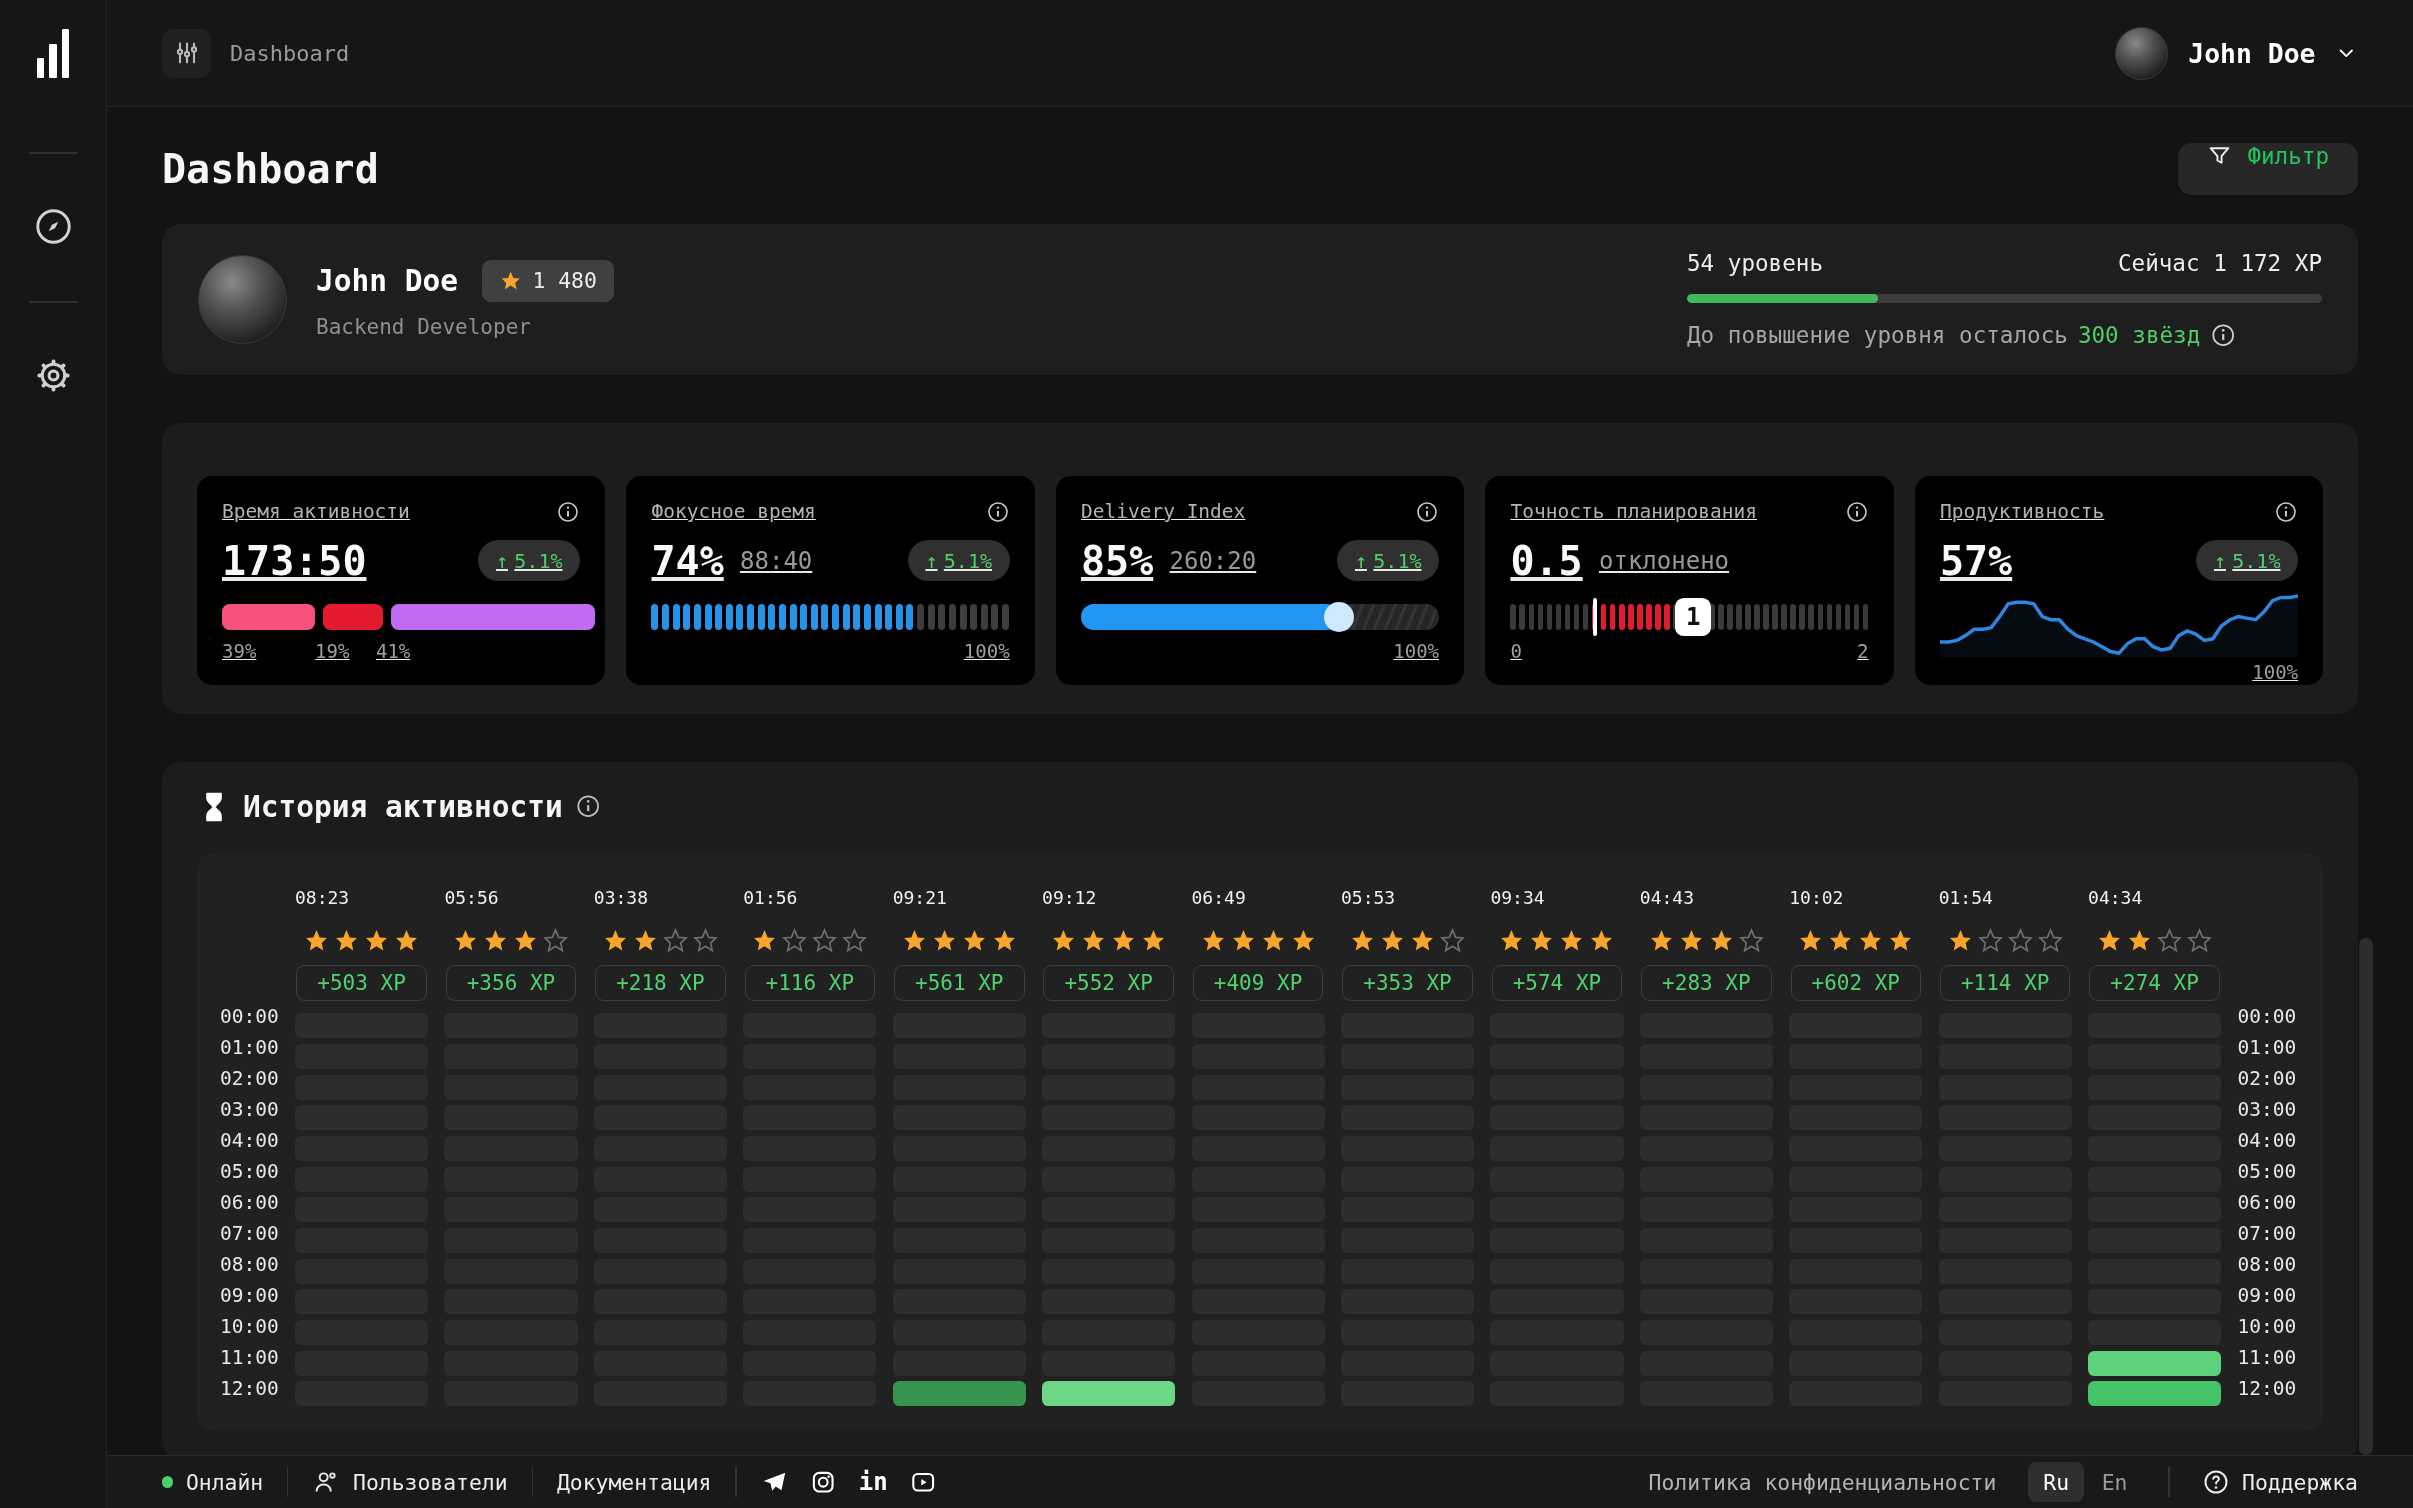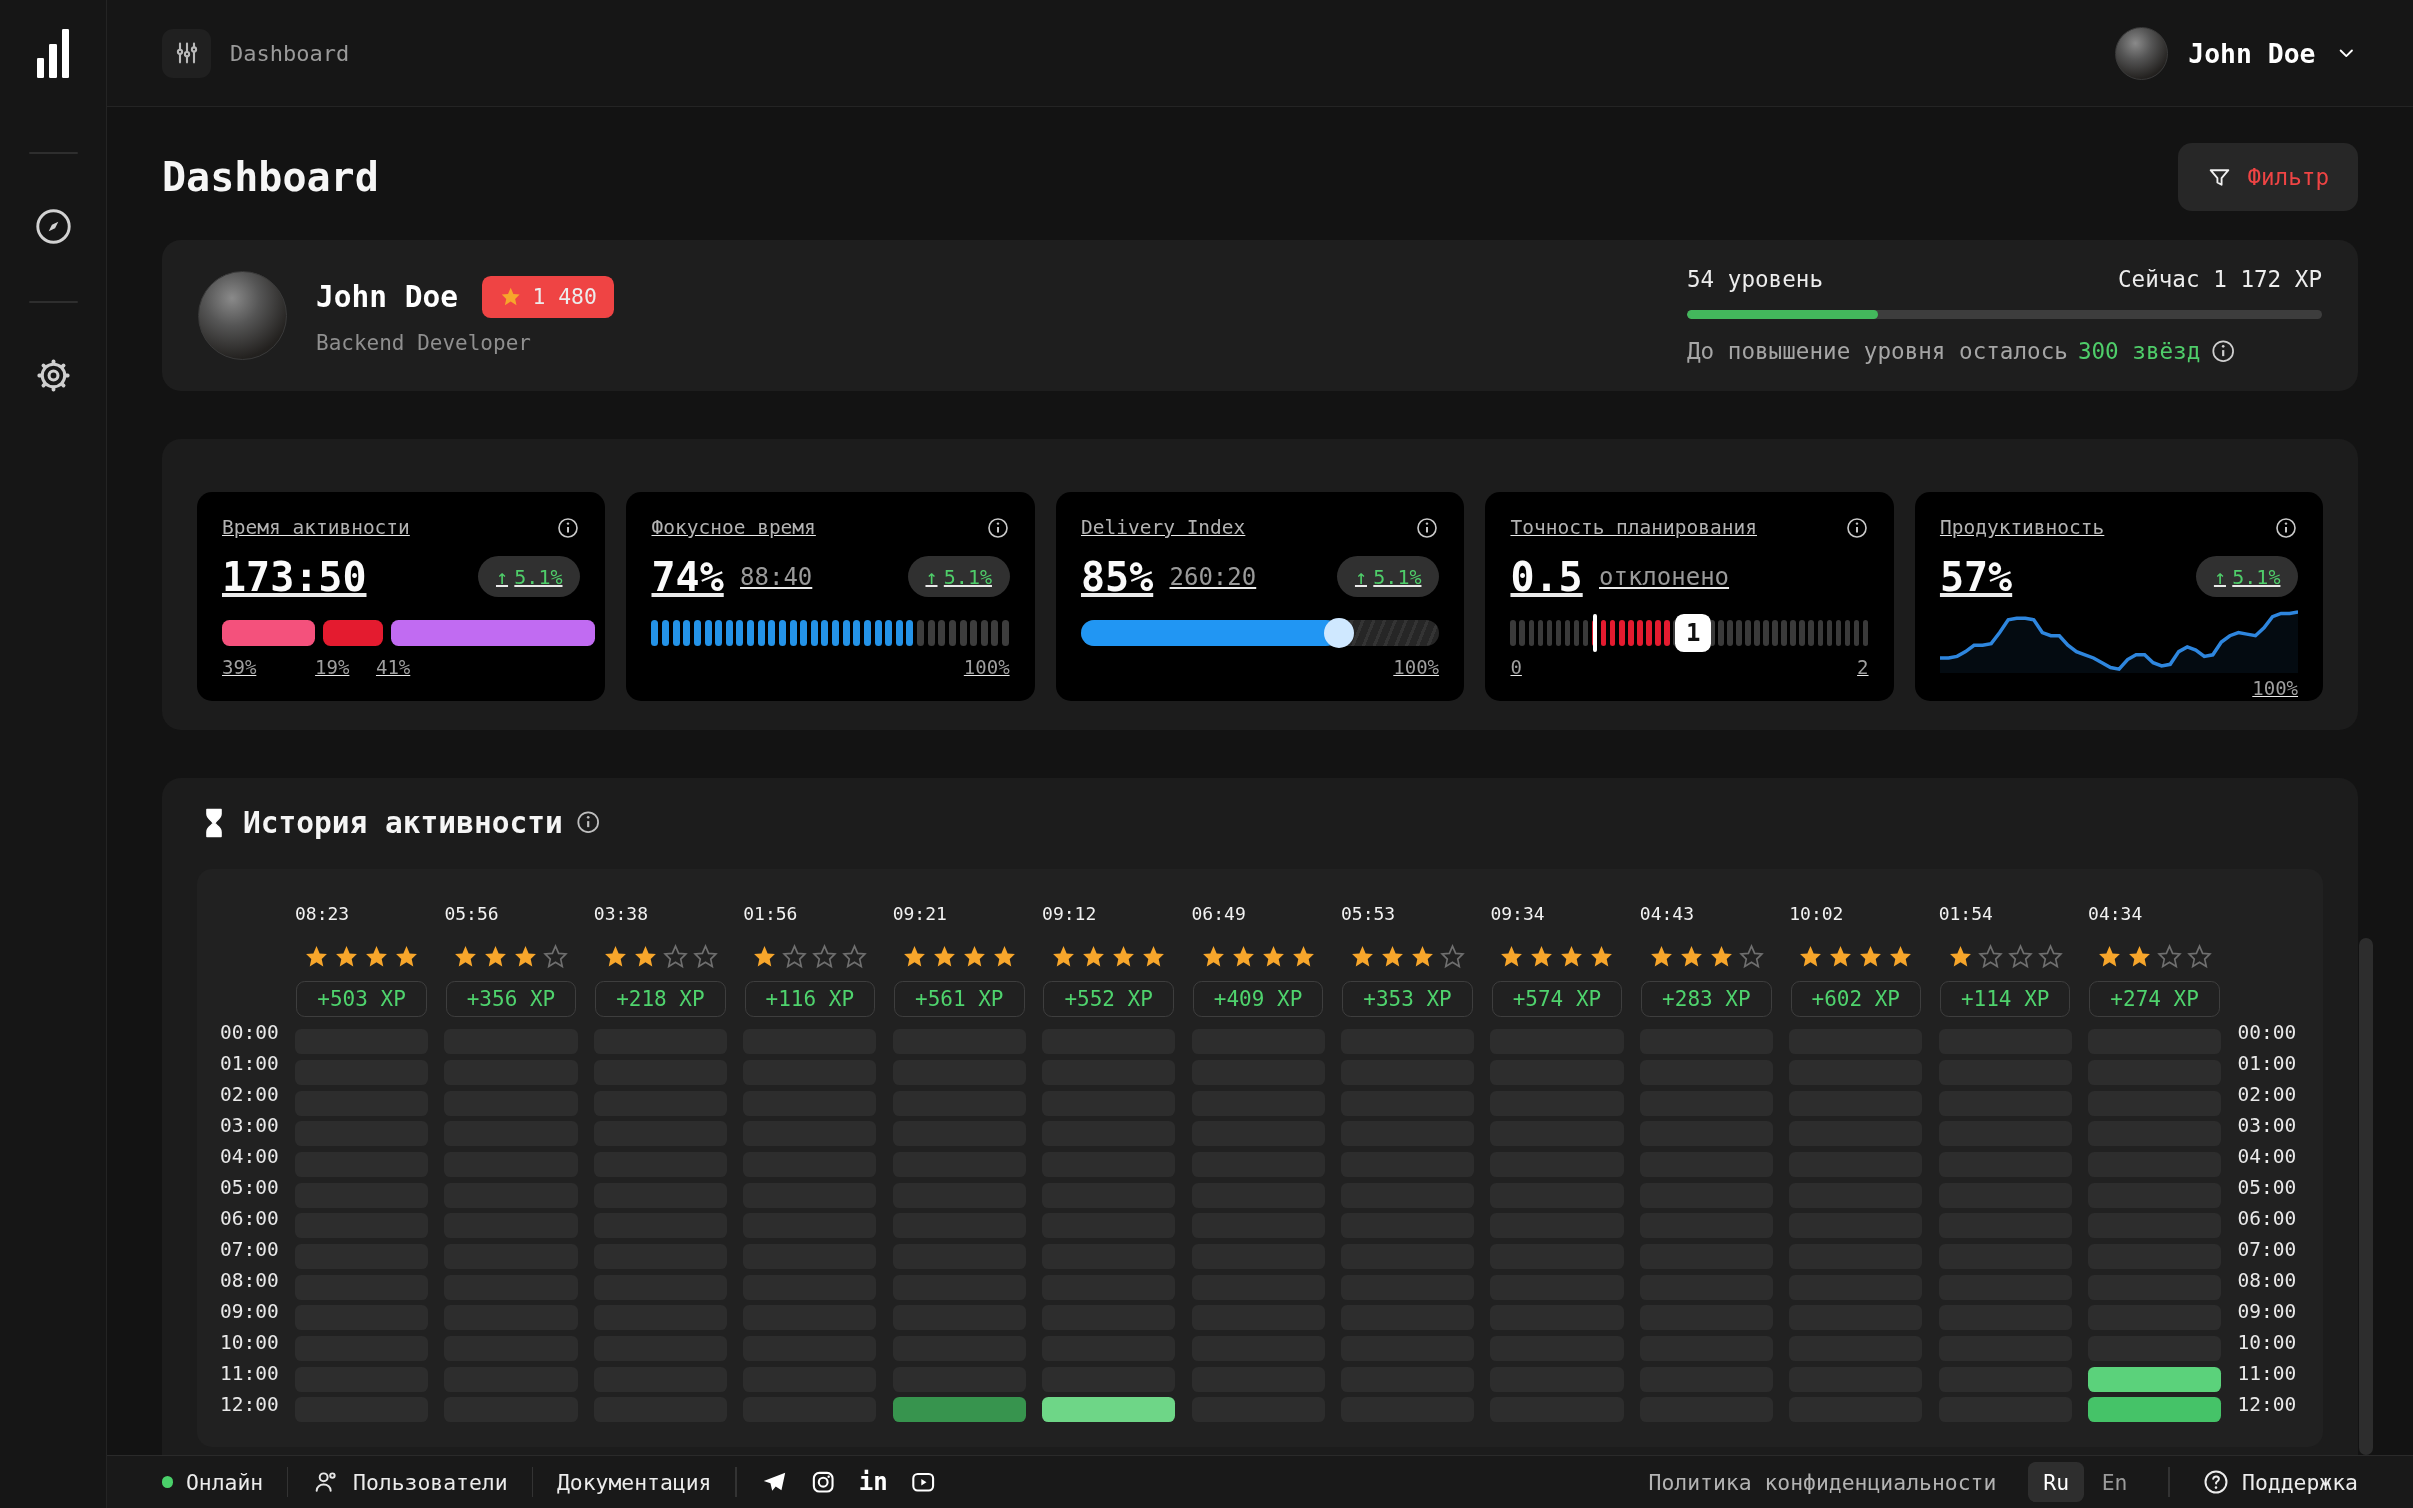--- a/index.html
+++ b/index.html
@@ -31,30 +31,30 @@
   .usermenu { margin-left:auto; display:flex; align-items:center; gap:20px; cursor:pointer; }
   .avatar { border-radius:50%; border:1.9px solid #3a3a3a;
     background:radial-gradient(circle at 38% 30%, #8a8a8a 0%, #555 34%, #23211f 75%, #191919 100%); }
   .usermenu .avatar { width:53px; height:53px; }
   .usermenu .uname { font-size:26.4px; font-weight:bold; color:#fff; }
 
   
   .main { grid-column:2; grid-row:2; overflow:hidden; padding:36px 55px 0; }
   .titlebar { display:flex; align-items:center; justify-content:space-between; }
   .h1 { font-size:40px; font-weight:bold; color:#f6f6f6; }
-  .filter-btn { display:flex; align-items:center; gap:15px; background:#272727; border:none; border-radius:14px; height:68px; padding:0 29px; color:#ef4444; font:inherit; font-size:22.6px; cursor:pointer; }
+  .filter-btn { display:flex; gap:15px; background:#272727; border:none; border-radius:14px; height:52px; padding:0 29px; color:#22c55e; font:inherit; font-size:22.6px; cursor:pointer; }
   .filter-btn svg { width:25px; height:25px; }
 
   
   .pcard { margin-top:29px; background:#1e1e1e; border-radius:19px; padding:26.4px 36px; display:flex; align-items:center; }
   .pcard .avatar { width:89px; height:89px; }
   .pinfo { margin-left:29px; }
   .pname-row { display:flex; align-items:center; gap:24px; }
   .pname { font-size:29.5px; font-weight:bold; color:#fff; }
-  .star-pill { display:flex; align-items:center; gap:11.3px; background:#ef4444; border-radius:8.8px; padding:8.8px 17.6px; }
+  .star-pill { display:flex; align-items:center; gap:11.3px; background:#404040; border-radius:8.8px; padding:8.8px 17.6px; }
   .star-pill svg { width:21.4px; height:21.4px; }
   .star-pill b { font-size:21.4px; color:#ececec; font-weight:normal; }
   .prole { margin-top:12.6px; font-size:21px; color:#8f8f8f; }
   .plevel { margin-left:auto; width:635px; }
   .plevel-row { display:flex; justify-content:space-between; font-size:22.6px; color:#ededed; }
   .ptrack { margin-top:17.6px; height:8.8px; background:#3d3d3d; border-radius:4.4px; overflow:hidden; }
   .pfill { height:100%; background:#43b75c; border-radius:4.4px; }
   .phint { margin-top:19px; display:flex; align-items:center; gap:10px; font-size:22.6px; color:#a6a6a6; }
   .phint .green { color:#4fce6a; }
   .info-ic { width:26.4px; height:26.4px; flex:none; }

